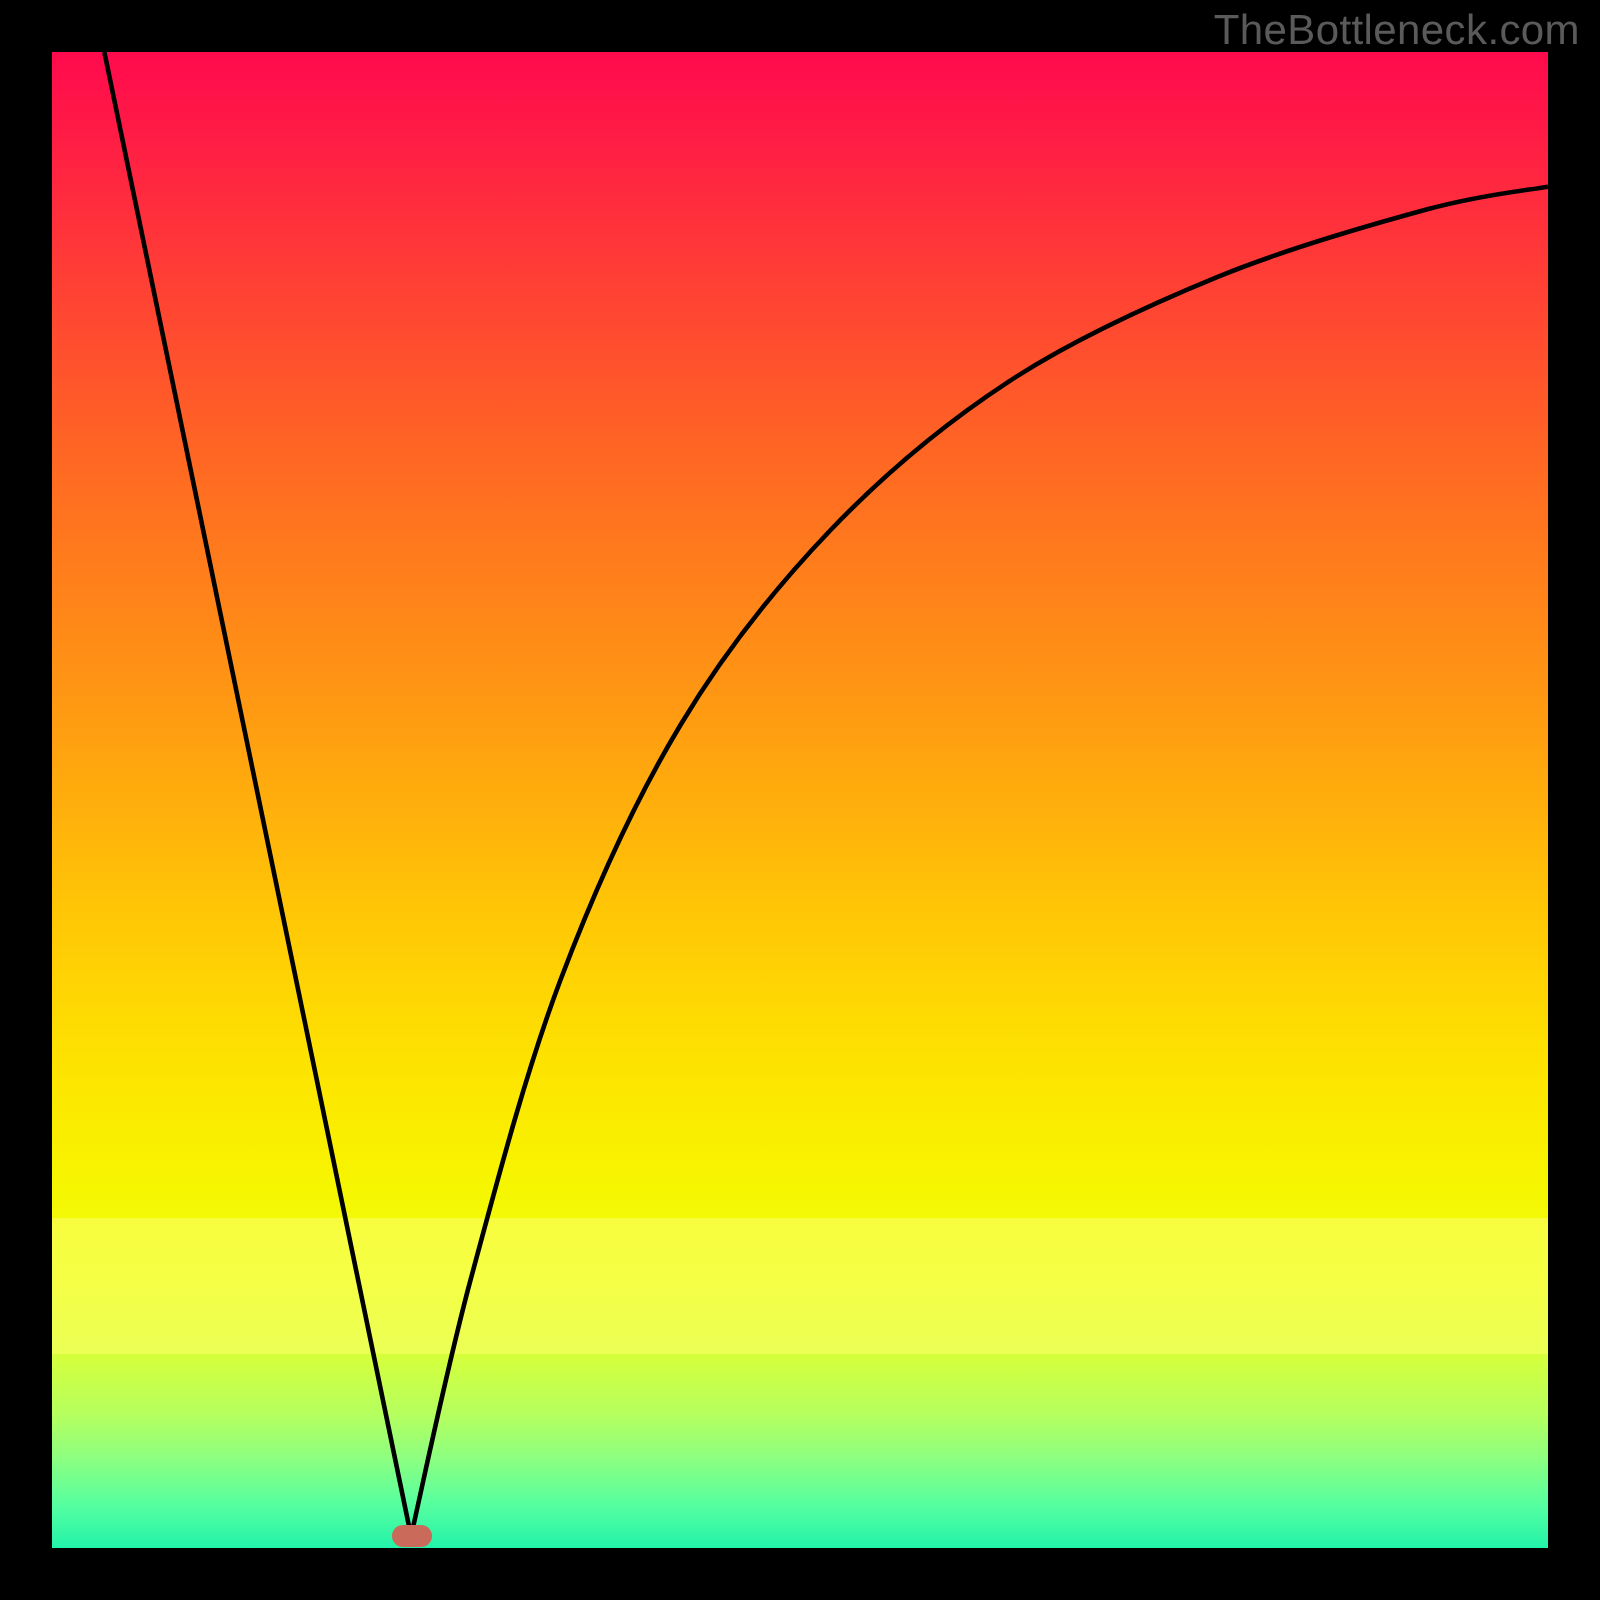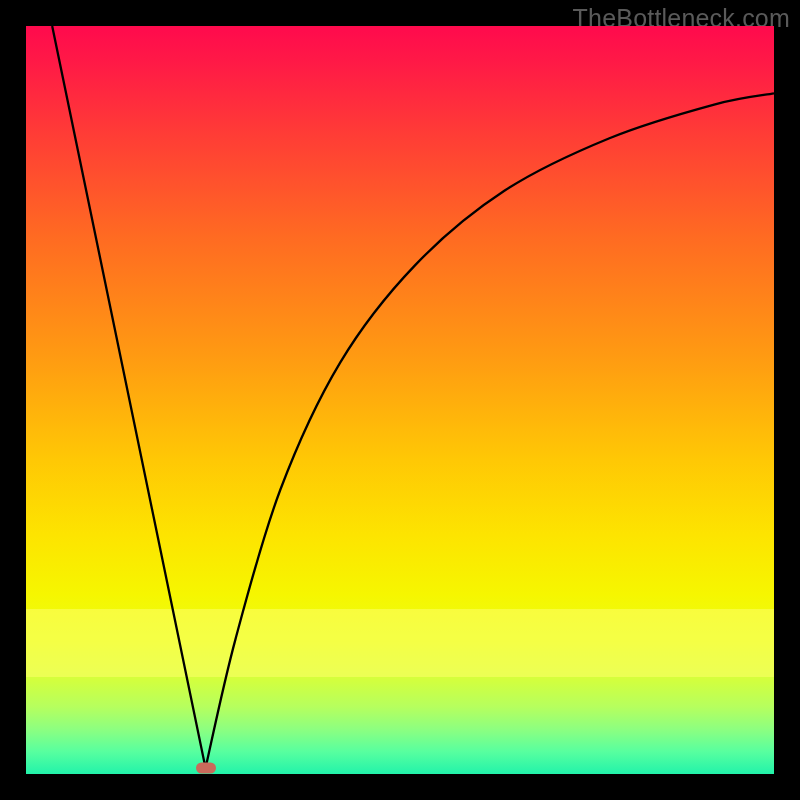--- a/index.html
+++ b/index.html
@@ -63,21 +63,21 @@
     height: 11px;
     background: #c96a5b;
     border-radius: 6px;
     transform: translate(-50%, -50%);
   }
   .watermark {
     position: absolute;
     top: 4px;
     right: 10px;
     color: #5a5a5a;
-    font-size: 25px;
+    font-size: 21px;
     letter-spacing: 0.2px;
     font-weight: 500;
     user-select: none;
   }
 </style>
 </head>
 <body>
 
 <div class="watermark">TheBottleneck.com</div>
 

